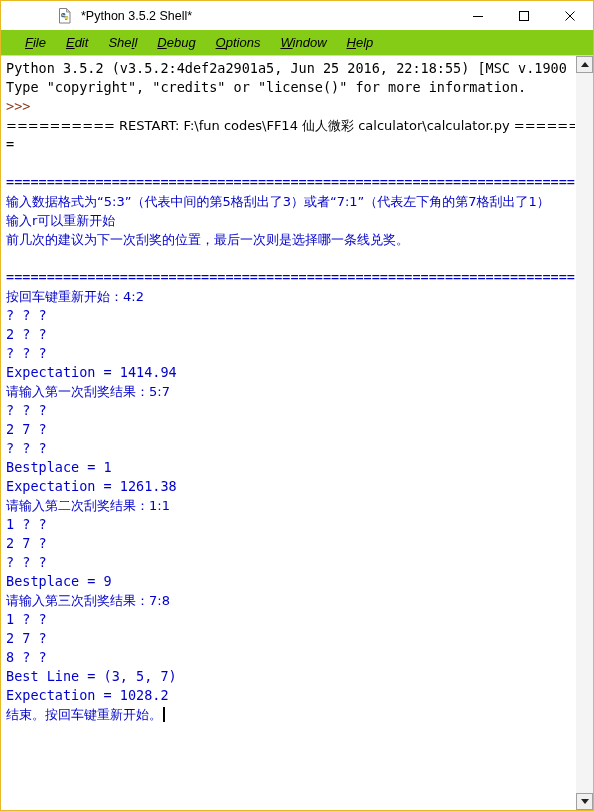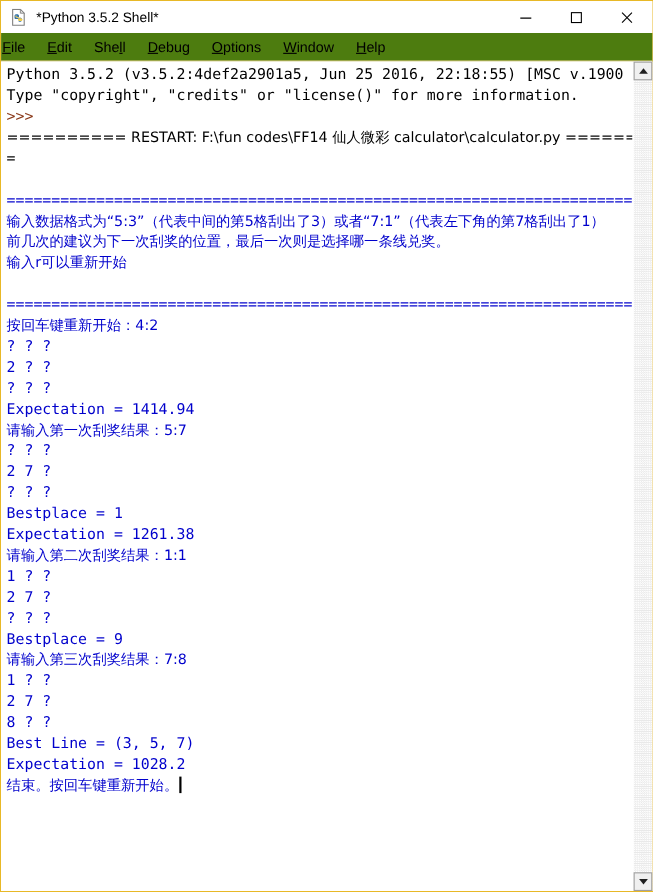--- a/index.html
+++ b/index.html
@@ -33,20 +33,21 @@
     background: #ffffff;
     display: flex;
     align-items: center;
     position: relative;
   }
   #title-left {
     display: flex;
     align-items: center;
     padding-left: 8px;
     gap: 8px;
+    margin-left: 48px;
   }
   .app-icon {
     width: 16px;
     height: 16px;
     position: relative;
     flex: 0 0 16px;
   }
   #title-text {
     font-family: "Liberation Sans", sans-serif;
     font-size: 12.5px;
@@ -72,25 +73,26 @@
     font-size: 13px;
     line-height: 1;
     user-select: none;
   }
   .wc-btn svg { display: block; }
 
   
   #menubar {
     height: 25px;
     flex: 0 0 25px;
-    background: #4d7c0f;
-    display: flex;
-    align-items: center;
-    padding-left: 1px;
+    background: #84cc16;
+    display: flex;
+    align-items: center;
+    padding-left: 24px;
     border-bottom: 1px solid #f0d38a;
+    font-style: italic;
   }
   .menu-item {
     font-family: "Liberation Sans", sans-serif;
     font-size: 13px;
     color: #000000;
     padding: 0 10px 0 0;
     margin-right: 10px;
     white-space: nowrap;
     user-select: none;
   }
@@ -222,22 +224,22 @@
   <div id="content">
     <div id="textarea">
         <div class="line c-black"><span>Python 3.5.2 (v3.5.2:4def2a2901a5, Jun 25 2016, 22:18:55) [MSC v.1900 64 bit (AM</span></div>
         <div class="line c-black"><span>Type "copyright", "credits" or "license()" for more information.</span></div>
         <div class="line c-brown"><span>&gt;&gt;&gt;</span></div>
         <div class="line c-black cjk"><span>========== RESTART: F:\fun codes\FF14 仙人微彩 calculator\calculator.py =========</span></div>
         <div class="line c-black"><span>=</span></div>
         <div class="line c-black"><span></span></div>
         <div class="line c-blue"><span>======================================================================</span></div>
         <div class="line c-blue cjk"><span>输入数据格式为“5:3”（代表中间的第5格刮出了3）或者“7:1”（代表左下角的第7格刮出了1）</span></div>
+        <div class="line c-blue cjk"><span>输入r可以重新开始</span></div>
         <div class="line c-blue cjk"><span>前几次的建议为下一次刮奖的位置，最后一次则是选择哪一条线兑奖。</span></div>
-        <div class="line c-blue cjk"><span>输入r可以重新开始</span></div>
         <div class="line c-blue"><span></span></div>
         <div class="line c-blue"><span>======================================================================</span></div>
         <div class="line c-blue cjk"><span>按回车键重新开始：4:2</span></div>
         <div class="line c-blue"><span>? ? ?</span></div>
         <div class="line c-blue"><span>2 ? ?</span></div>
         <div class="line c-blue"><span>? ? ?</span></div>
         <div class="line c-blue"><span>Expectation = 1414.94</span></div>
         <div class="line c-blue cjk"><span>请输入第一次刮奖结果：5:7</span></div>
         <div class="line c-blue"><span>? ? ?</span></div>
         <div class="line c-blue"><span>2 7 ?</span></div>

